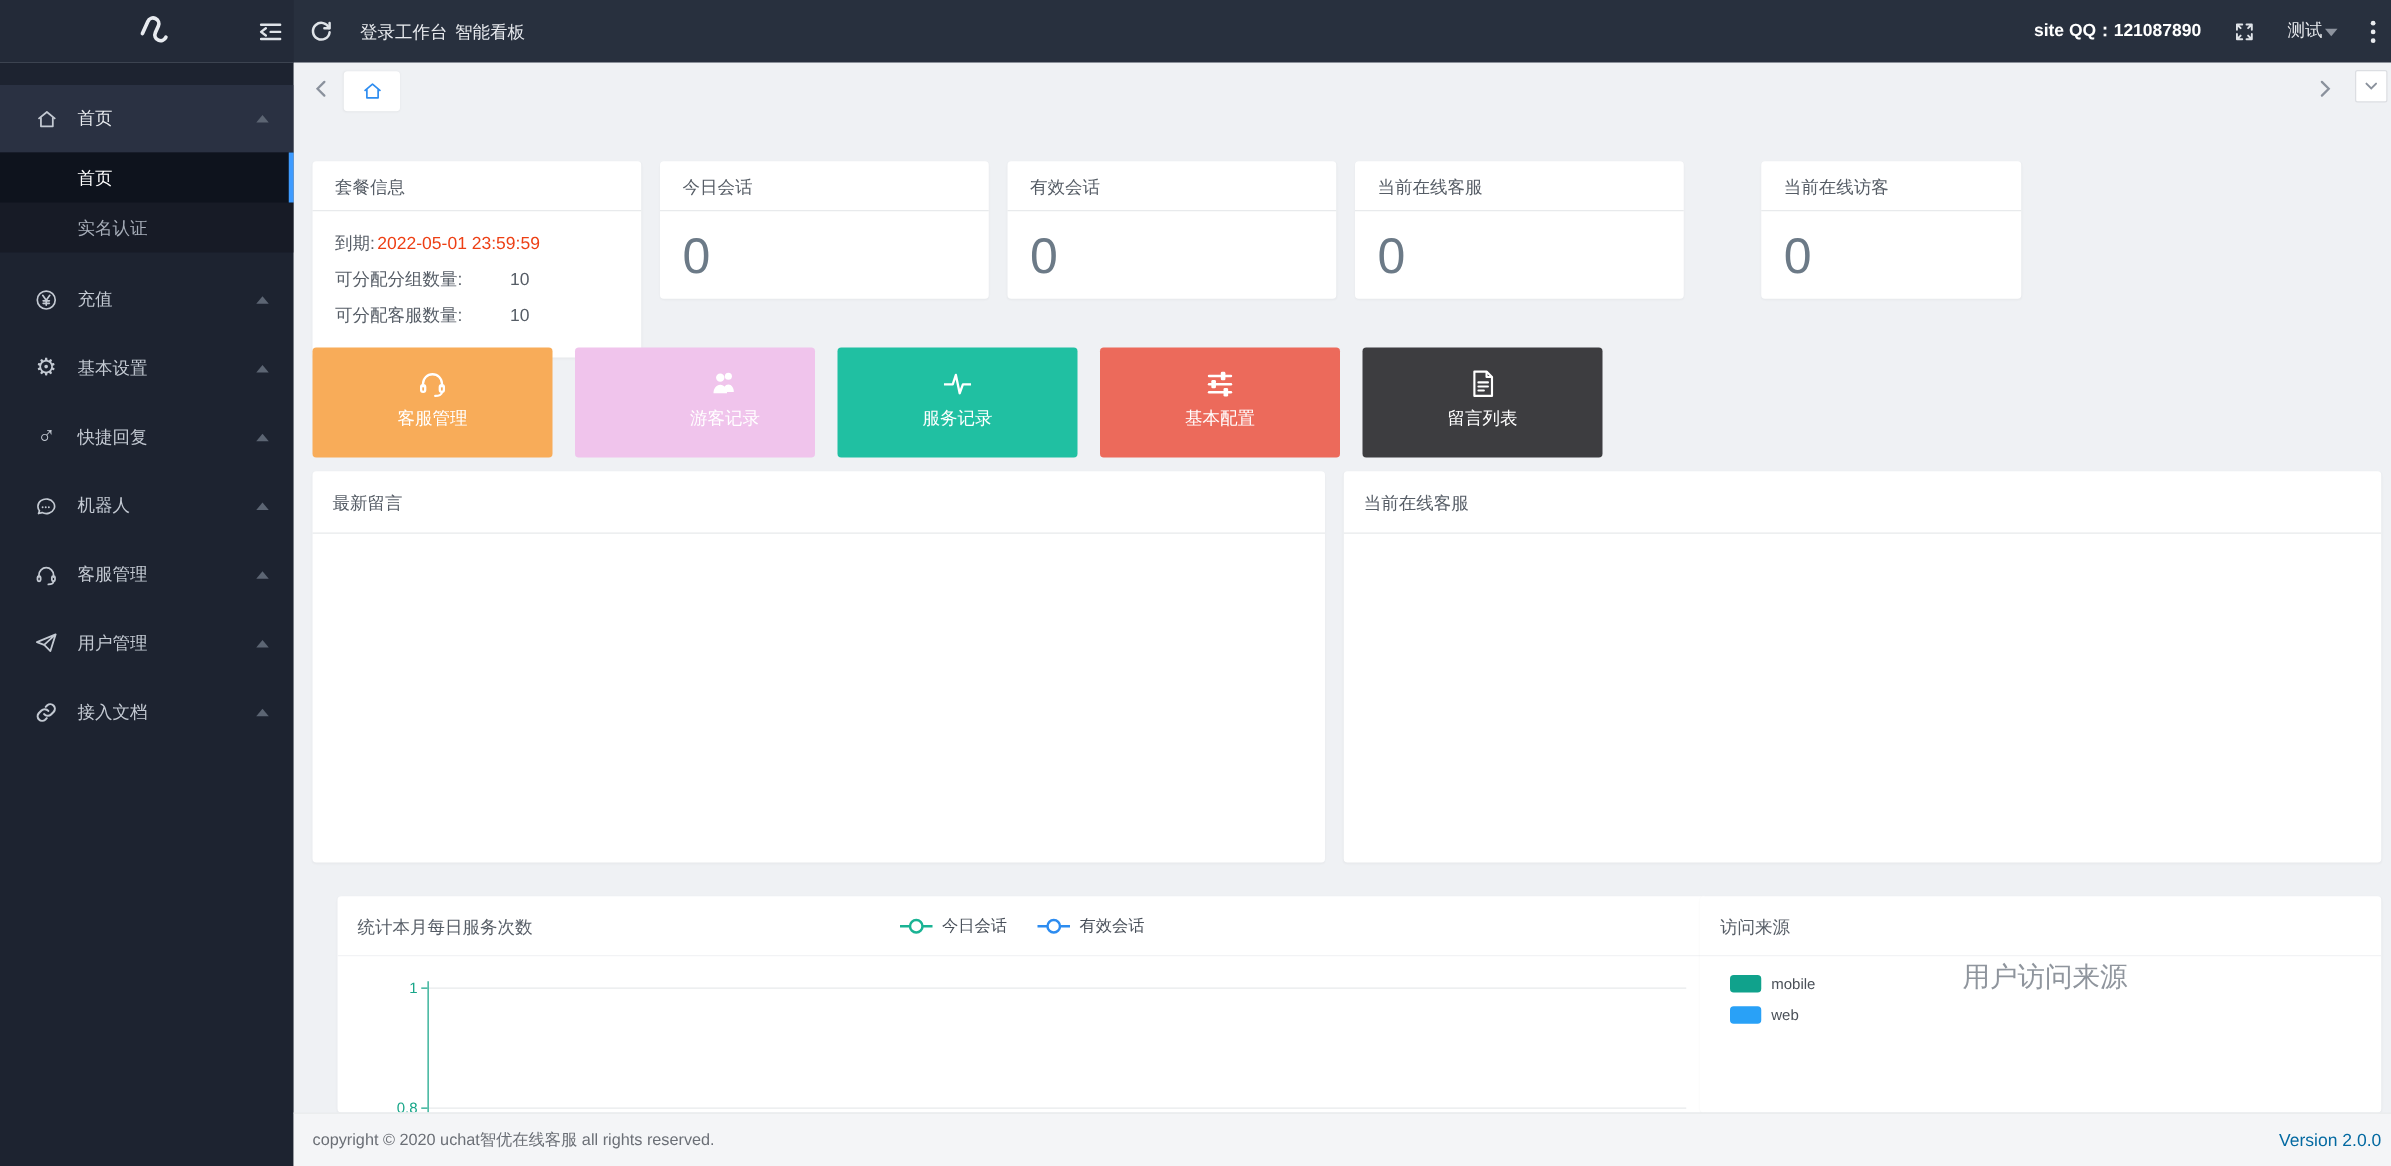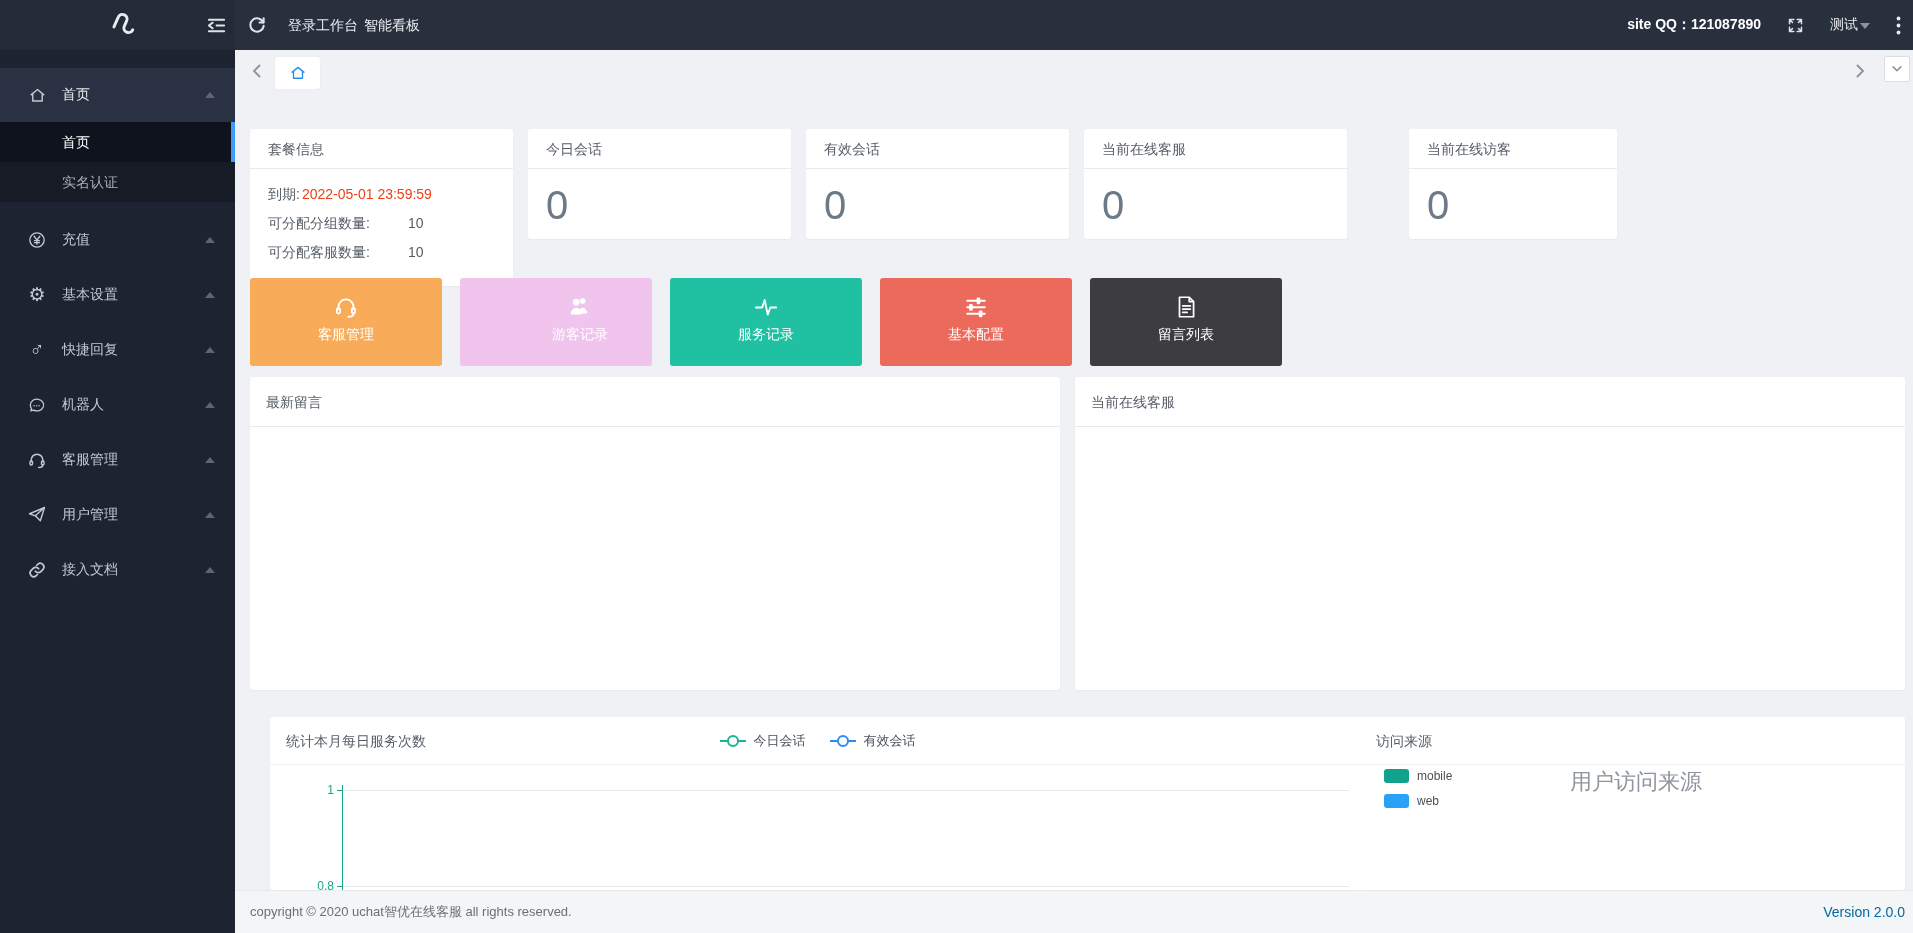--- a/index.html
+++ b/index.html
@@ -88,21 +88,21 @@
   .lg-marker::after { content:""; position:absolute; left:7px; top:-5px; width:8px; height:8px; border:2px solid var(--c); border-radius:50%; background:#ffffff; }
   .c-teal { --c:#1ab394; }
   .c-blue { --c:#2d8cf0; }
 
   .axis-y { position:absolute; left:72px; top:68px; bottom:-2px; width:1px; background:#18a689; }
   .ytick { position:absolute; width:5px; height:1px; background:#18a689; left:67px; }
   .ylab { position:absolute; width:26px; text-align:right; left:38px; font-size:12px; color:#18a689; }
   .gridline { position:absolute; left:73px; right:16px; height:1px; background:#e8eaec; }
 
   .src-legend { position:absolute; left:24px; top:52px; }
-  .src-row { display:flex; align-items:flex-start; gap:8px; height:25px; }
+  .src-row { display:flex; align-items:flex-end; gap:8px; height:25px; }
   .swatch { width:25px; height:14px; border-radius:3px; }
   .sw-mobile { background:#10a28c; }
   .sw-web { background:#29a1f7; }
   .src-label { font-size:12px; color:#4a5058; }
   .src-center { position:absolute; left:210px; top:50px; font-size:22px; color:#8f959d; }
 
   
   .footer { position:absolute; left:0; top:840px; width:1678px; height:43px; background:#f4f5f7; border-top:1px solid #e7eaec; }
   .fcopy { position:absolute; left:15px; top:0; line-height:42px; font-size:13px; color:#6b6f76; }
   .fver { position:absolute; right:8px; top:0; line-height:42px; font-size:14px; color:#0369a1; }

